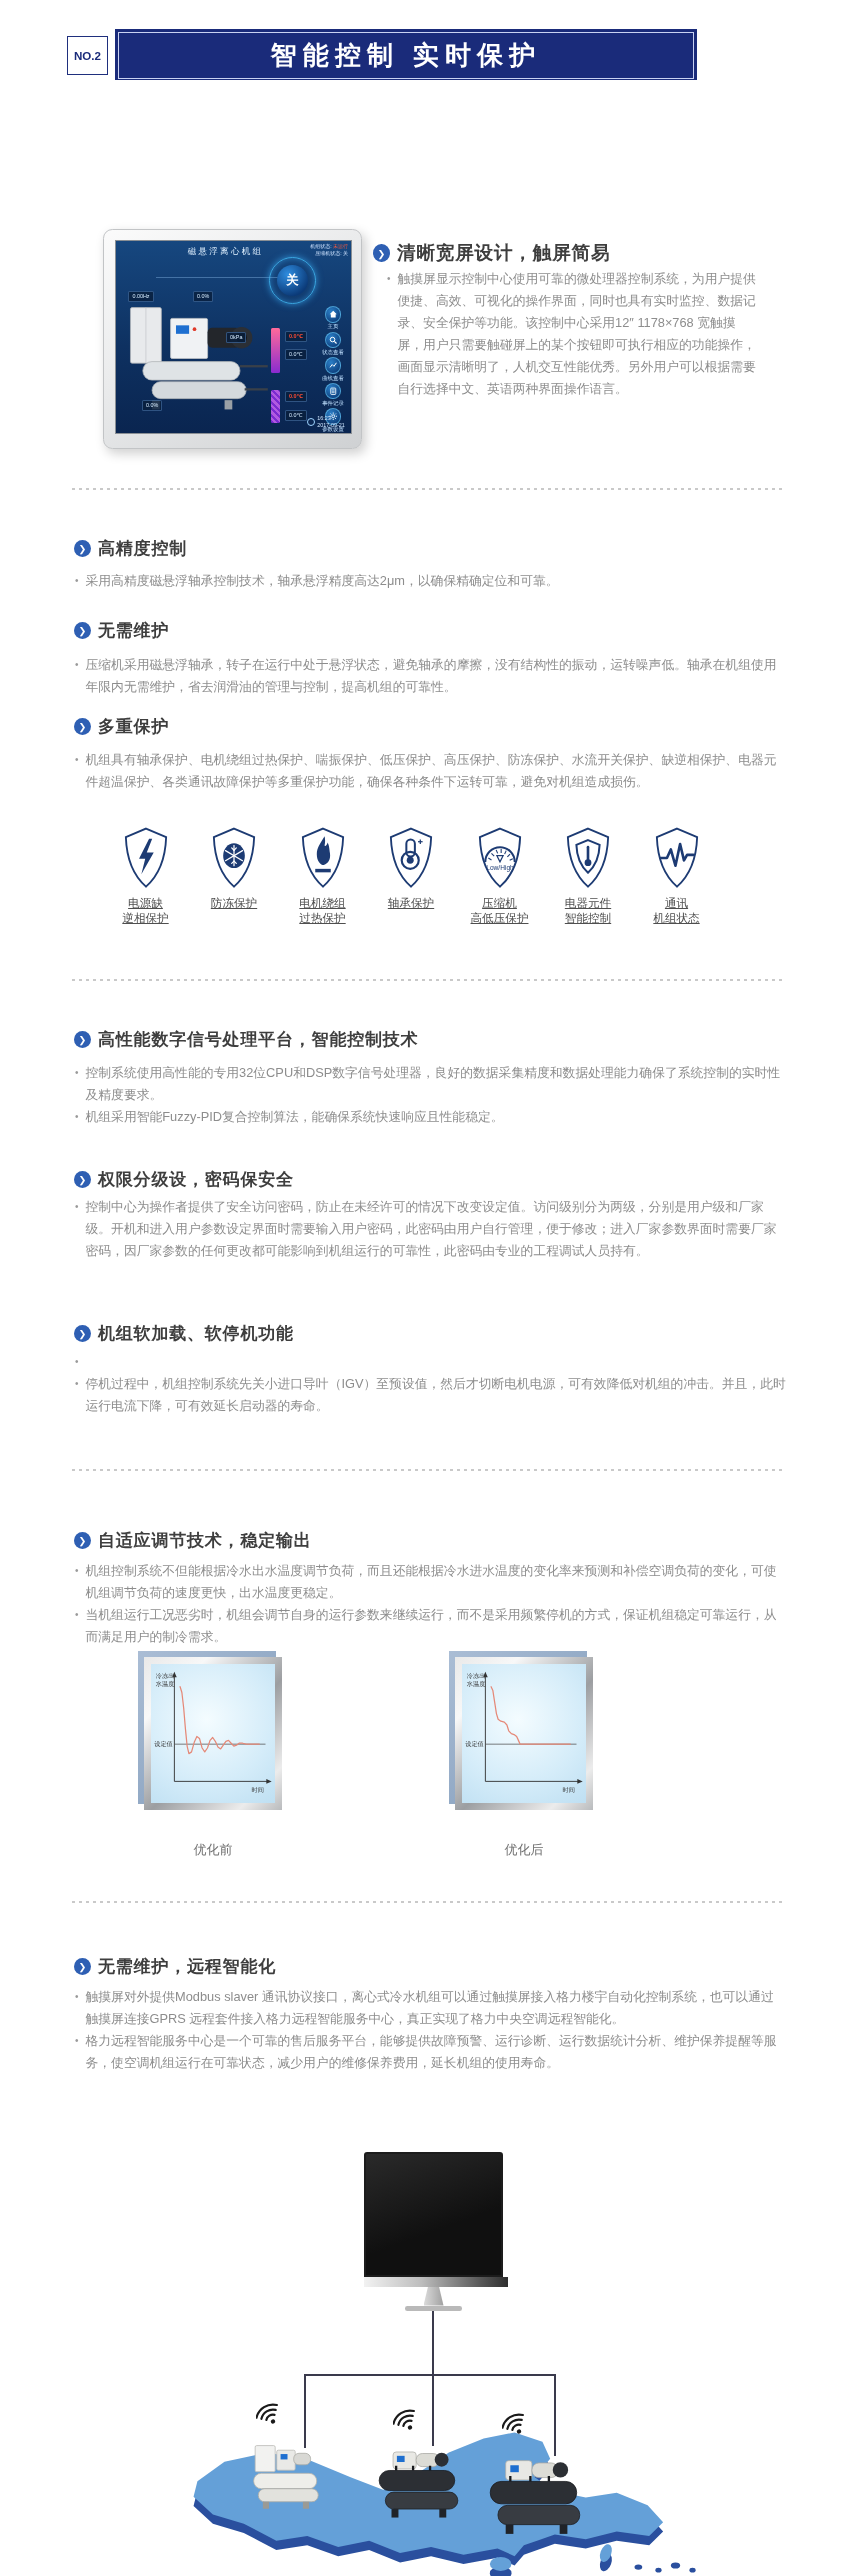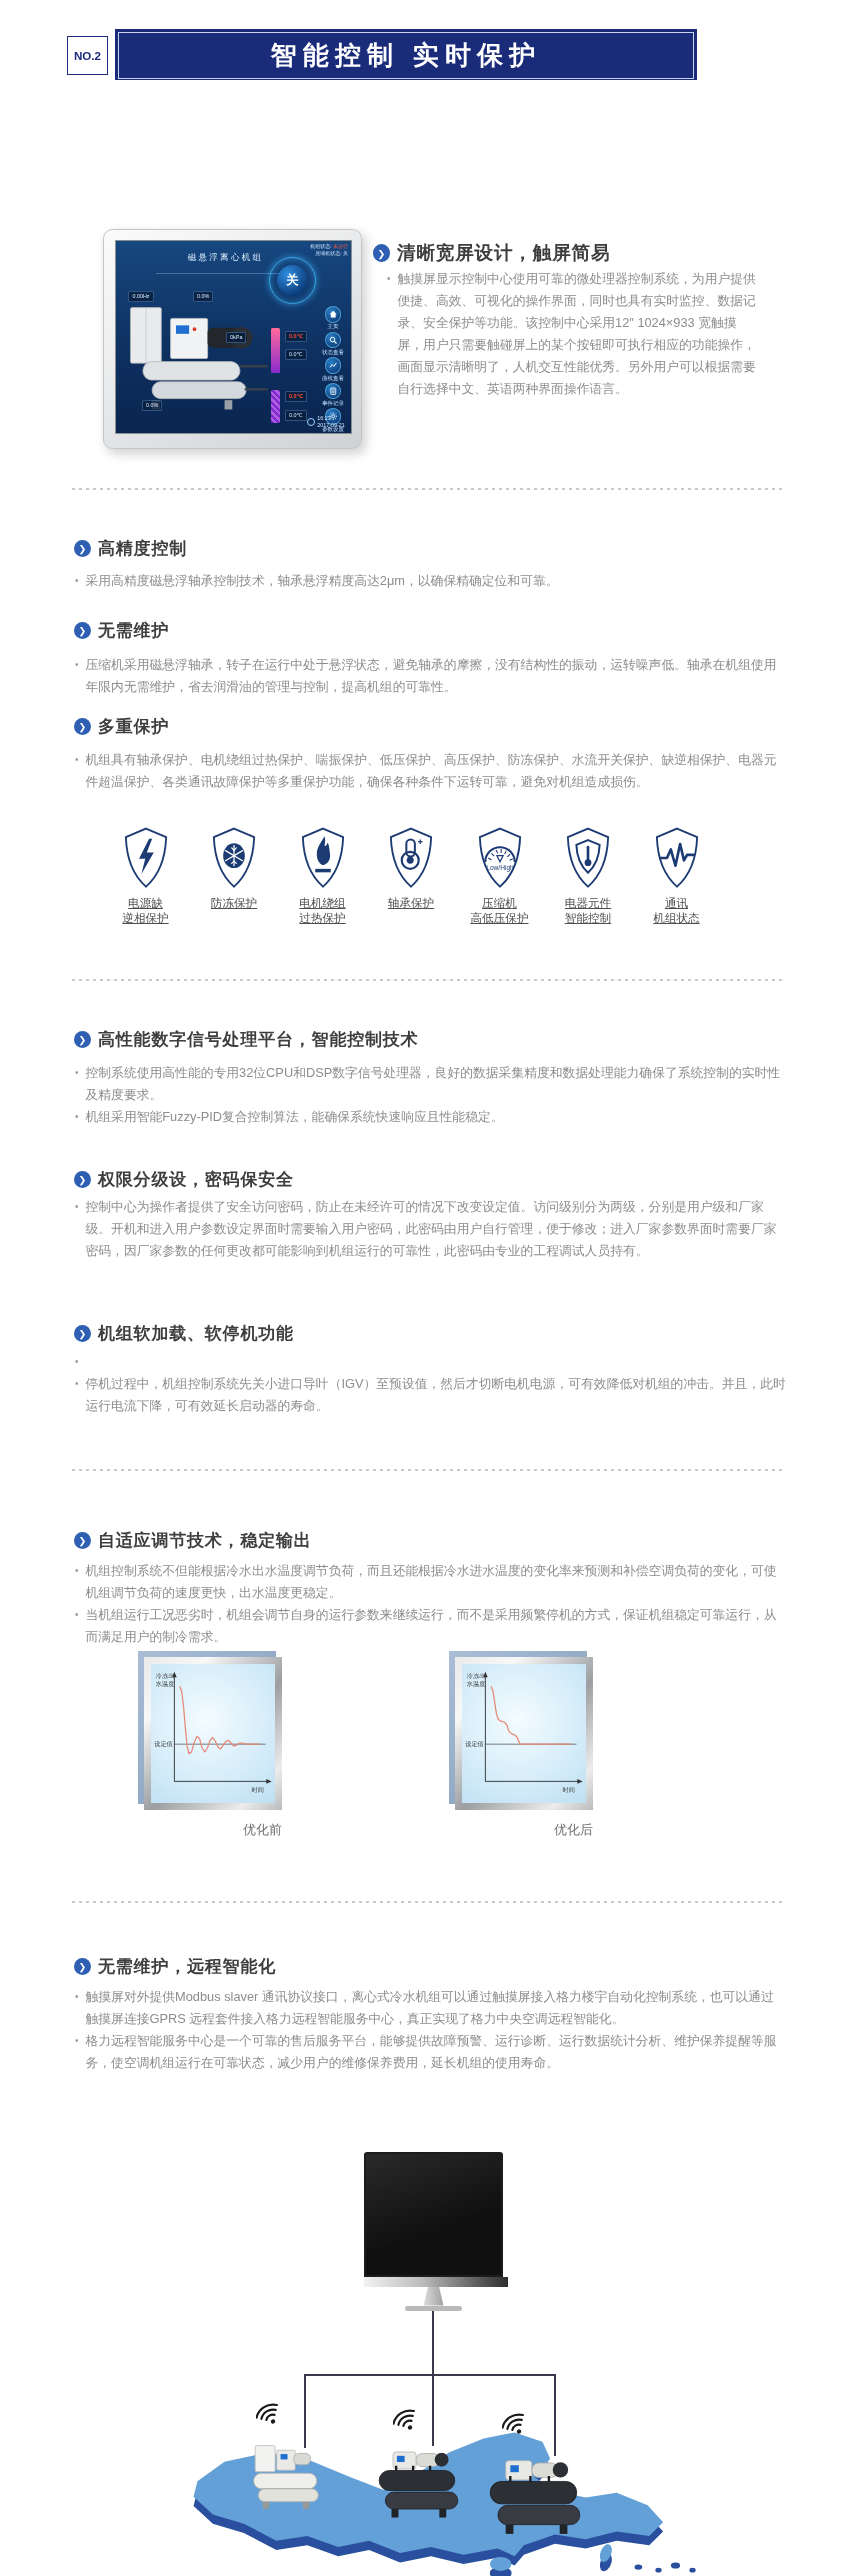--- a/index.html
+++ b/index.html
@@ -27,21 +27,21 @@
         background:repeating-linear-gradient(90deg,#c9c9c9 0 3.1px,transparent 3.1px 7px);}
 
   
   .device{position:absolute;left:103px;top:229px;width:257px;height:218px;border-radius:9.3px;
           background:linear-gradient(150deg,#fbfbfb 0%,#e9eaeb 45%,#cfd1d3 100%);
           border:0.8px solid #c2c4c6;box-shadow:3.1px 4.6px 11px rgba(0,0,0,0.18);}
   .screen{position:absolute;left:11px;top:10px;width:235px;height:192px;border:0.8px solid #7d8killed1;
           border:0.8px solid #8a8f94;
           background:linear-gradient(180deg,#16477f 0%,#0e3161 55%,#0a2550 100%);overflow:hidden;}
   .scr-title{position:absolute;left:40px;top:4.6px;width:139px;text-align:center;color:#dff0ff;
-             font-size:8.5px;letter-spacing:2.3px;border-bottom:0.8px solid rgba(160,210,255,.35);padding-bottom:9px;margin-top:6px;}
+             font-size:8.5px;letter-spacing:2.3px;border-bottom:0.8px solid rgba(160,210,255,.35);padding-bottom:19px;}
   .scr-status{position:absolute;right:3.1px;top:2.3px;text-align:right;font-size:5px;color:#cfe3ff;line-height:7px;}
   .scr-status .warn{color:#ff5a3c;}
   .pwr{position:absolute;left:153px;top:15.5px;width:45px;height:45px;border-radius:50%;
        border:1.5px solid rgba(70,195,255,.8);box-shadow:0 0 7.7px rgba(60,180,255,.7), inset 0 0 6.2px rgba(60,180,255,.5);
        display:flex;align-items:center;justify-content:center;}
   .pwr-inner{width:31px;height:31px;border-radius:50%;background:radial-gradient(circle at 35% 30%,#2f8de0,#0b3a78 75%);
              color:#fff;font-size:12.4px;font-weight:bold;display:flex;align-items:center;justify-content:center;}
   .scr-menu{position:absolute;right:1.5px;top:65px;width:33px;}
   .mi{height:25.6px;text-align:center;}
   .mi-circ{width:14.7px;height:14.7px;border-radius:50%;margin:0 auto;
@@ -66,21 +66,21 @@
   .shield-item{width:81px;display:flex;flex-direction:column;align-items:center;}
   .shield-label{margin-top:7px;text-align:center;font-size:11.6px;color:#4f4f4f;line-height:14.7px;text-decoration:underline;}
 
   
   .chart-card{position:absolute;width:138px;height:153px;}
   .chart-back{position:absolute;left:-6.2px;top:-6.2px;width:138px;height:153px;
               background:linear-gradient(135deg,#aabdd5,#7e99b8);}
   .chart-frame{position:absolute;left:0;top:0;width:138px;height:153px;box-sizing:border-box;padding:7px;
                background:linear-gradient(135deg,#e9e9e9 0%,#f8f8f8 22%,#9c9ea1 55%,#ececec 85%,#b9bbbd 100%);}
   .chart-screen{width:100%;height:100%;background:radial-gradient(circle at 45% 40%,#f4fcff 0%,#d4ecf9 60%,#bedff2 100%);}
-  .chart-caption{position:absolute;width:138px;text-align:right;font-size:13px;color:#6f6f6f;}
+  .chart-caption{position:absolute;width:138px;text-align:center;font-size:13px;color:#6f6f6f;margin-top:20px;}
   .curve{fill:none;stroke:#e58877;stroke-width:1.6;stroke-linejoin:round;stroke-linecap:round;}
   .setline{stroke:#555;stroke-width:1;}
   .axis{stroke:#333;stroke-width:1.2;}
   .axis-label{fill:#333;font-size:8px;font-family:"Liberation Sans",sans-serif;}
 
   
   .monitor{position:absolute;left:364px;top:2152px;width:139px;}
   .mon-screen{width:139px;height:125px;background:linear-gradient(160deg,#2a2a2a 0%,#101010 60%);
               border:2.3px solid #1c1c1c;border-radius:3.1px 3.1px 0 0;box-sizing:border-box;}
   .mon-chin{width:144px;height:10px;margin-left:0px;background:linear-gradient(90deg,#f2f2f2,#bdbdbd 40%,#5a5a5a 80%,#2e2e2e);}
@@ -213,21 +213,21 @@
     </div>
   </div>
 
   <div class="sec-head feature-head">
     <div class="sec-ico">❯</div>
     <div class="sec-title">清晰宽屏设计，触屏简易</div>
   </div>
   <div class="feature-para">
     <div class="bullet">
         <span class="dot">•</span>
-      <span>触摸屏显示控制中心使用可靠的微处理器控制系统，为用户提供便捷、高效、可视化的操作界面，同时也具有实时监控、数据记录、安全保护等功能。该控制中心采用12″ 1024×933 宽触摸屏，用户只需要触碰屏上的某个按钮即可执行相应的功能操作，画面显示清晰明了，人机交互性能优秀。另外用户可以根据需要自行选择中文、英语两种界面操作语言。</span>
+      <span>触摸屏显示控制中心使用可靠的微处理器控制系统，为用户提供便捷、高效、可视化的操作界面，同时也具有实时监控、数据记录、安全保护等功能。该控制中心采用12″ 1178×768 宽触摸屏，用户只需要触碰屏上的某个按钮即可执行相应的功能操作，画面显示清晰明了，人机交互性能优秀。另外用户可以根据需要自行选择中文、英语两种界面操作语言。</span>
       </div>
   </div>
 
   <div class="dash" style="top:488px;"></div>
 
   <div class="sec-head" style="left:74px;top:537px;">
     <div class="sec-ico">❯</div>
     <div class="sec-title">高精度控制</div>
   </div>
   <div class="bullets" style="top:570px;">

